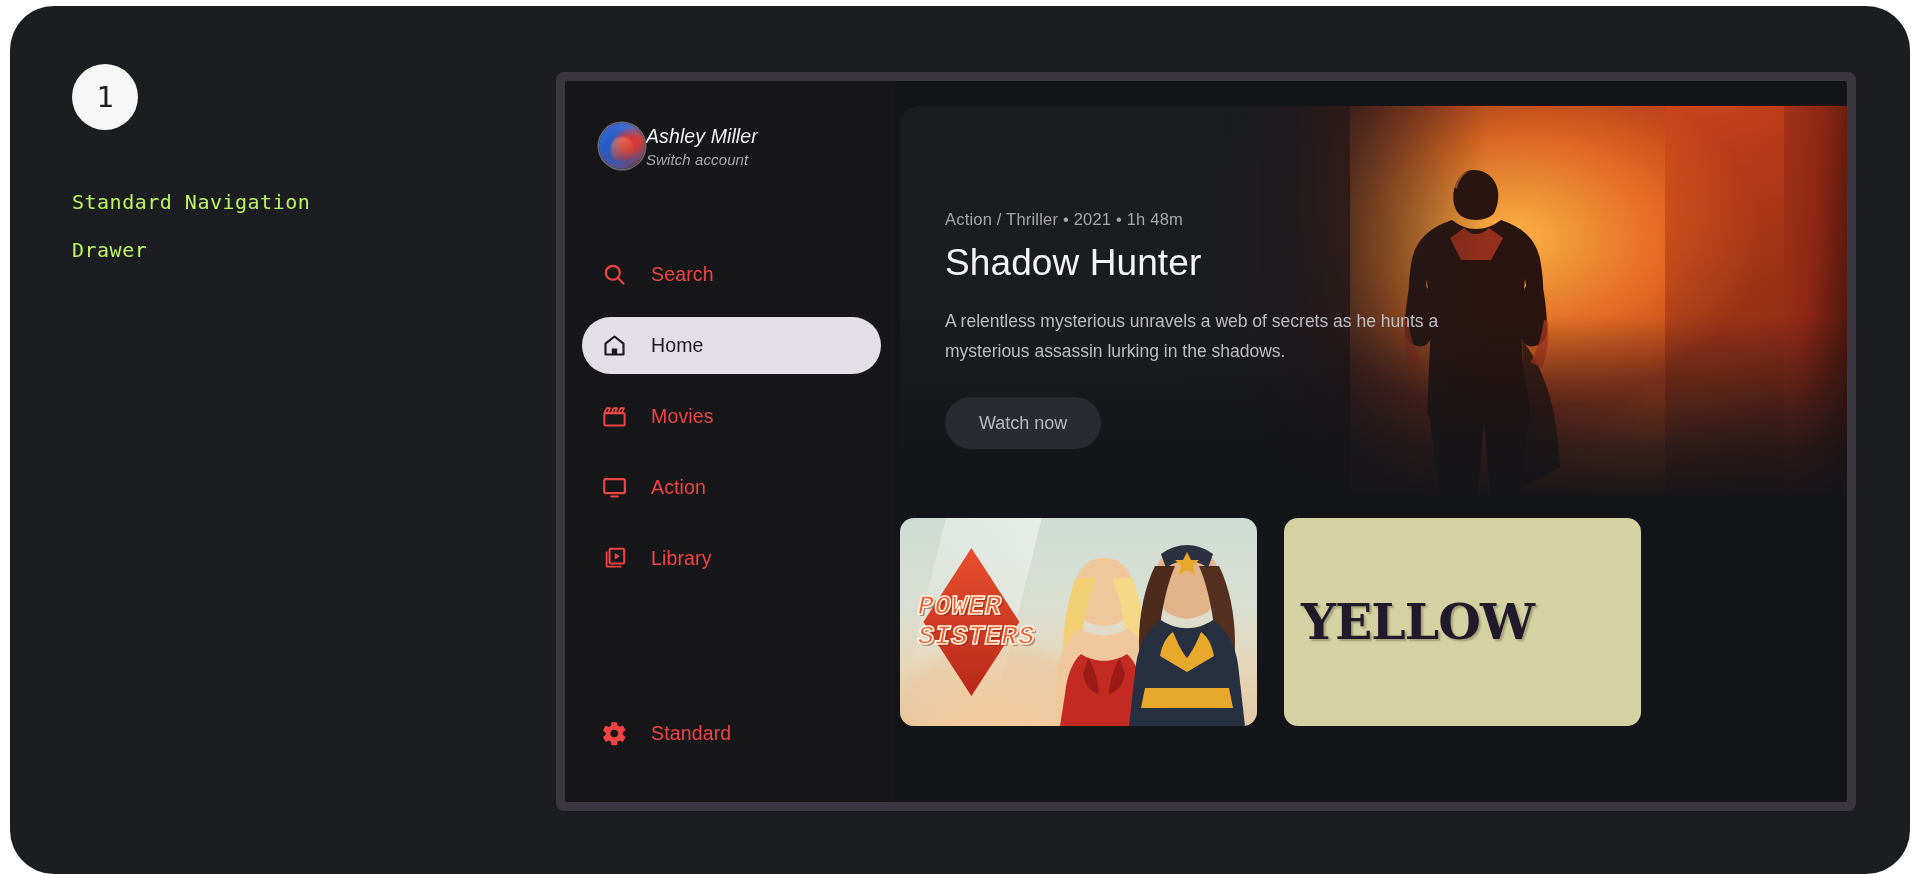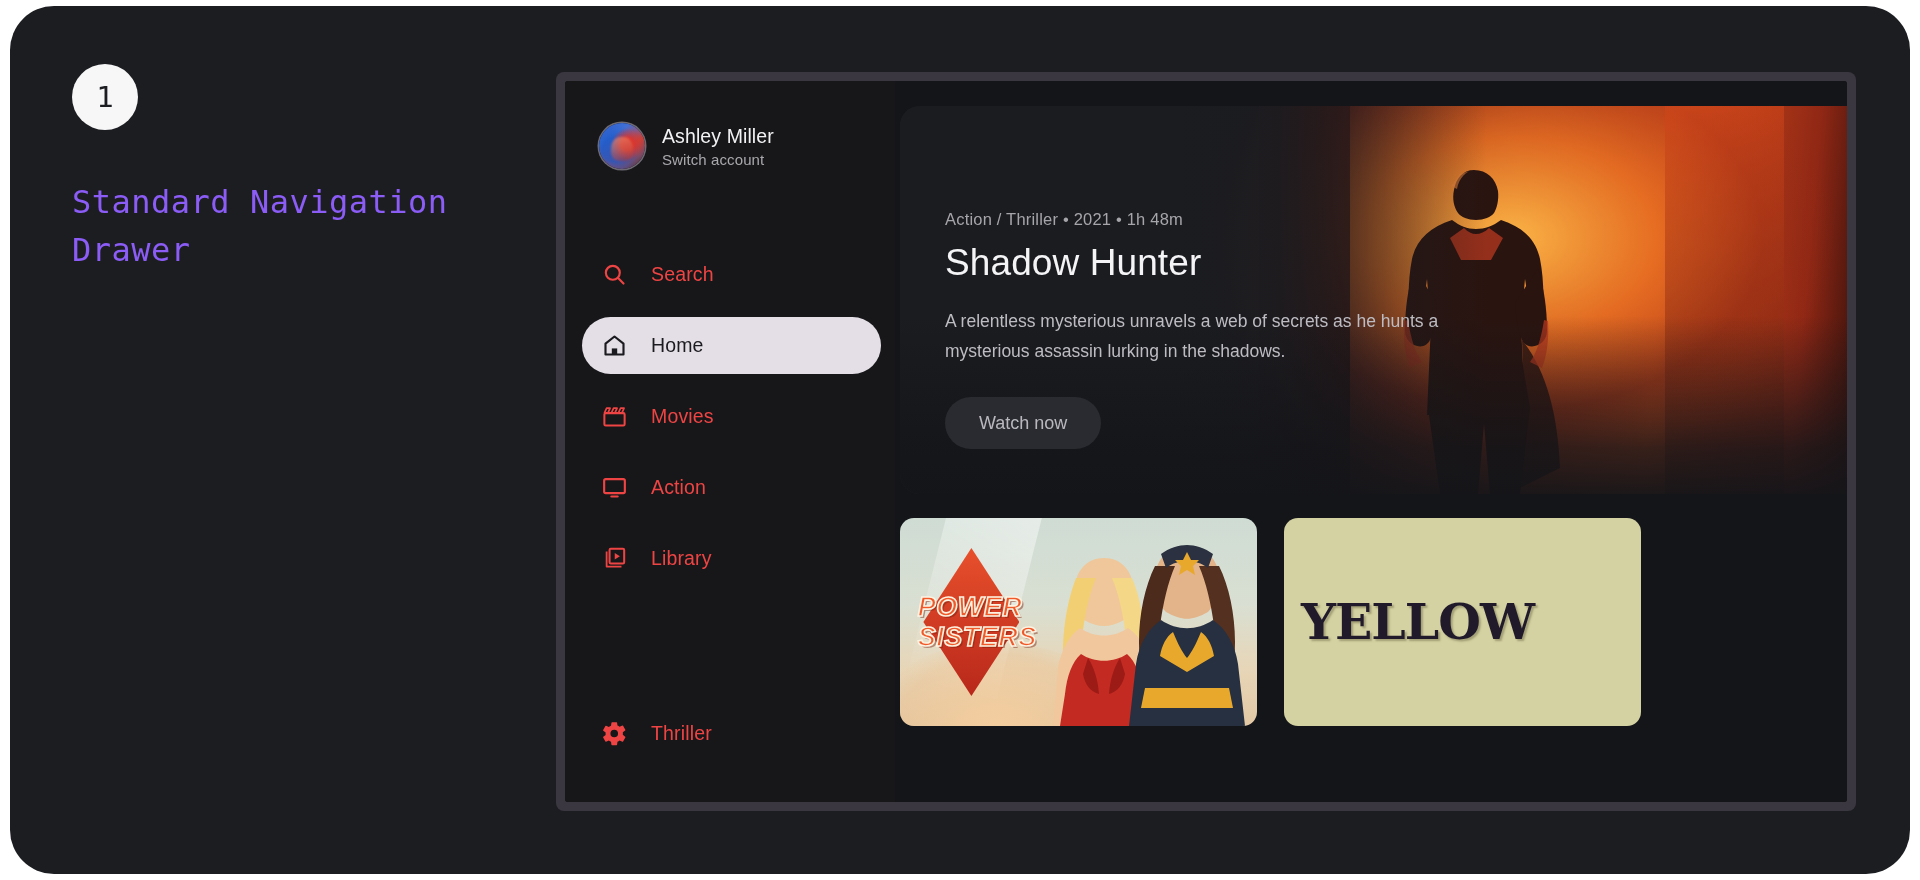--- a/index.html
+++ b/index.html
@@ -24,21 +24,21 @@
   .step-badge{
     width:66px; height:66px; border-radius:50%;
     background:#f7f7f8; color:#1d1e22;
     display:flex; align-items:center; justify-content:center;
     font-family:"DejaVu Sans Mono","Liberation Mono",monospace;
     font-size:29px; font-weight:400;
   }
   .annot-title{
     margin-top:48px;
     font-family:"DejaVu Sans Mono","Liberation Mono",monospace;
-    font-size:32px; line-height:48px; color:#8b5cf6;
+    font-size:20px; line-height:48px; color:#bef264;
     letter-spacing:0.5px; white-space:pre-line;
   }
 
   
   .window-frame{
     position:absolute; left:546px; top:66px;
     width:1300px; height:739px;
     background:#3b3741;
     border-radius:8px;
     padding:9px;
@@ -55,22 +55,22 @@
 
   
   .drawer{
     width:330px; flex:0 0 330px;
     background:#171719;
     padding:36px 0 0 0;
     display:flex; flex-direction:column;
     position:relative;
   }
   .account{
-    display:flex; align-items:center; gap:17px;
-    padding:0 0 0 34px; height:58px;
+    display:flex; align-items:center; gap:1px;
+    padding:0 0 0 34px; height:58px;font-style:italic;
   }
   .avatar{
     width:46px; height:46px; border-radius:50%;
     flex:0 0 46px;
     background:
       radial-gradient(circle at 62% 46%, rgba(228,52,40,.92) 0 16%, rgba(228,52,40,0) 42%),
       radial-gradient(circle at 34% 58%, rgba(30,90,200,.85) 0 30%, rgba(30,90,200,0) 62%),
       linear-gradient(145deg,#2b59c9 0%, #3f6fd6 28%, #c8413a 58%, #7e4a63 78%, #243047 100%);
     box-shadow:0 0 0 1.5px #6e6a74;
     position:relative; overflow:hidden;
@@ -188,21 +188,21 @@
     background:radial-gradient(ellipse at 50% 78%, rgba(245,206,158,.95), rgba(236,196,150,.45) 62%, rgba(236,196,150,0) 78%);
   }
   .c-power .diamond{
     position:absolute; left:20%; top:50%; width:96px; height:148px;
     transform:translate(-50%,-50%);
     background:linear-gradient(180deg,#e8502c,#b8271a);
     clip-path:polygon(50% 0, 100% 50%, 50% 100%, 0 50%);
   }
   .c-power .logo{
     position:absolute; left:5%; top:50%; transform:translateY(-50%);
-    font-family:Liberation Sans, sans-serif;
+    font-family:Liberation Mono, monospace;
     font-weight:bold; font-style:italic; font-size:27px; line-height:30px;
     color:#f05a2a;
     -webkit-text-stroke:1.6px #fdf3e2;
     text-shadow:2px 2px 0 rgba(120,30,10,.45);
     letter-spacing:.5px;
   }
   .c-power .fig-blonde,
   .c-power .fig-dark{ position:absolute; bottom:0; }
   .c-power .fig-blonde{ left:40%; width:122px; height:176px; }
   .c-power .fig-dark{ left:62%; width:132px; height:190px; }
@@ -329,21 +329,21 @@
 
         <div class="nav-spacer"></div>
 
         <div class="nav-bottom">
           <div class="nav-item">
             <span class="ico">
               <svg viewBox="0 0 24 24" fill="currentColor">
                 <path d="M19.4 13.1c.04-.36.06-.72.06-1.1s-.02-.74-.07-1.1l2.1-1.62a.5.5 0 0 0 .12-.64l-2-3.46a.5.5 0 0 0-.6-.22l-2.48 1a7.3 7.3 0 0 0-1.9-1.1l-.37-2.64A.5.5 0 0 0 13.77 2h-4a.5.5 0 0 0-.49.42L8.9 5.06c-.69.28-1.32.66-1.9 1.1l-2.48-1a.5.5 0 0 0-.6.22l-2 3.46a.5.5 0 0 0 .12.64l2.1 1.62c-.05.36-.08.73-.08 1.1s.03.74.08 1.1l-2.1 1.63a.5.5 0 0 0-.12.64l2 3.46c.12.22.38.3.6.22l2.48-1c.58.44 1.21.82 1.9 1.1l.37 2.64c.04.24.25.42.5.42h4c.25 0 .46-.18.5-.42l.37-2.64c.69-.28 1.32-.66 1.9-1.1l2.48 1c.23.08.48 0 .6-.22l2-3.46a.5.5 0 0 0-.12-.64zM11.77 15.4a3.4 3.4 0 1 1 0-6.8 3.4 3.4 0 0 1 0 6.8z"></path>
               </svg>
             </span>
-            <span class="nav-label">Thriller</span>
+            <span class="nav-label">Standard</span>
           </div>
         </div>
 
       </nav>
 
       <main class="content">
 
         <section class="hero">
           <div class="hero-art">
             <div class="pillarA"></div>

